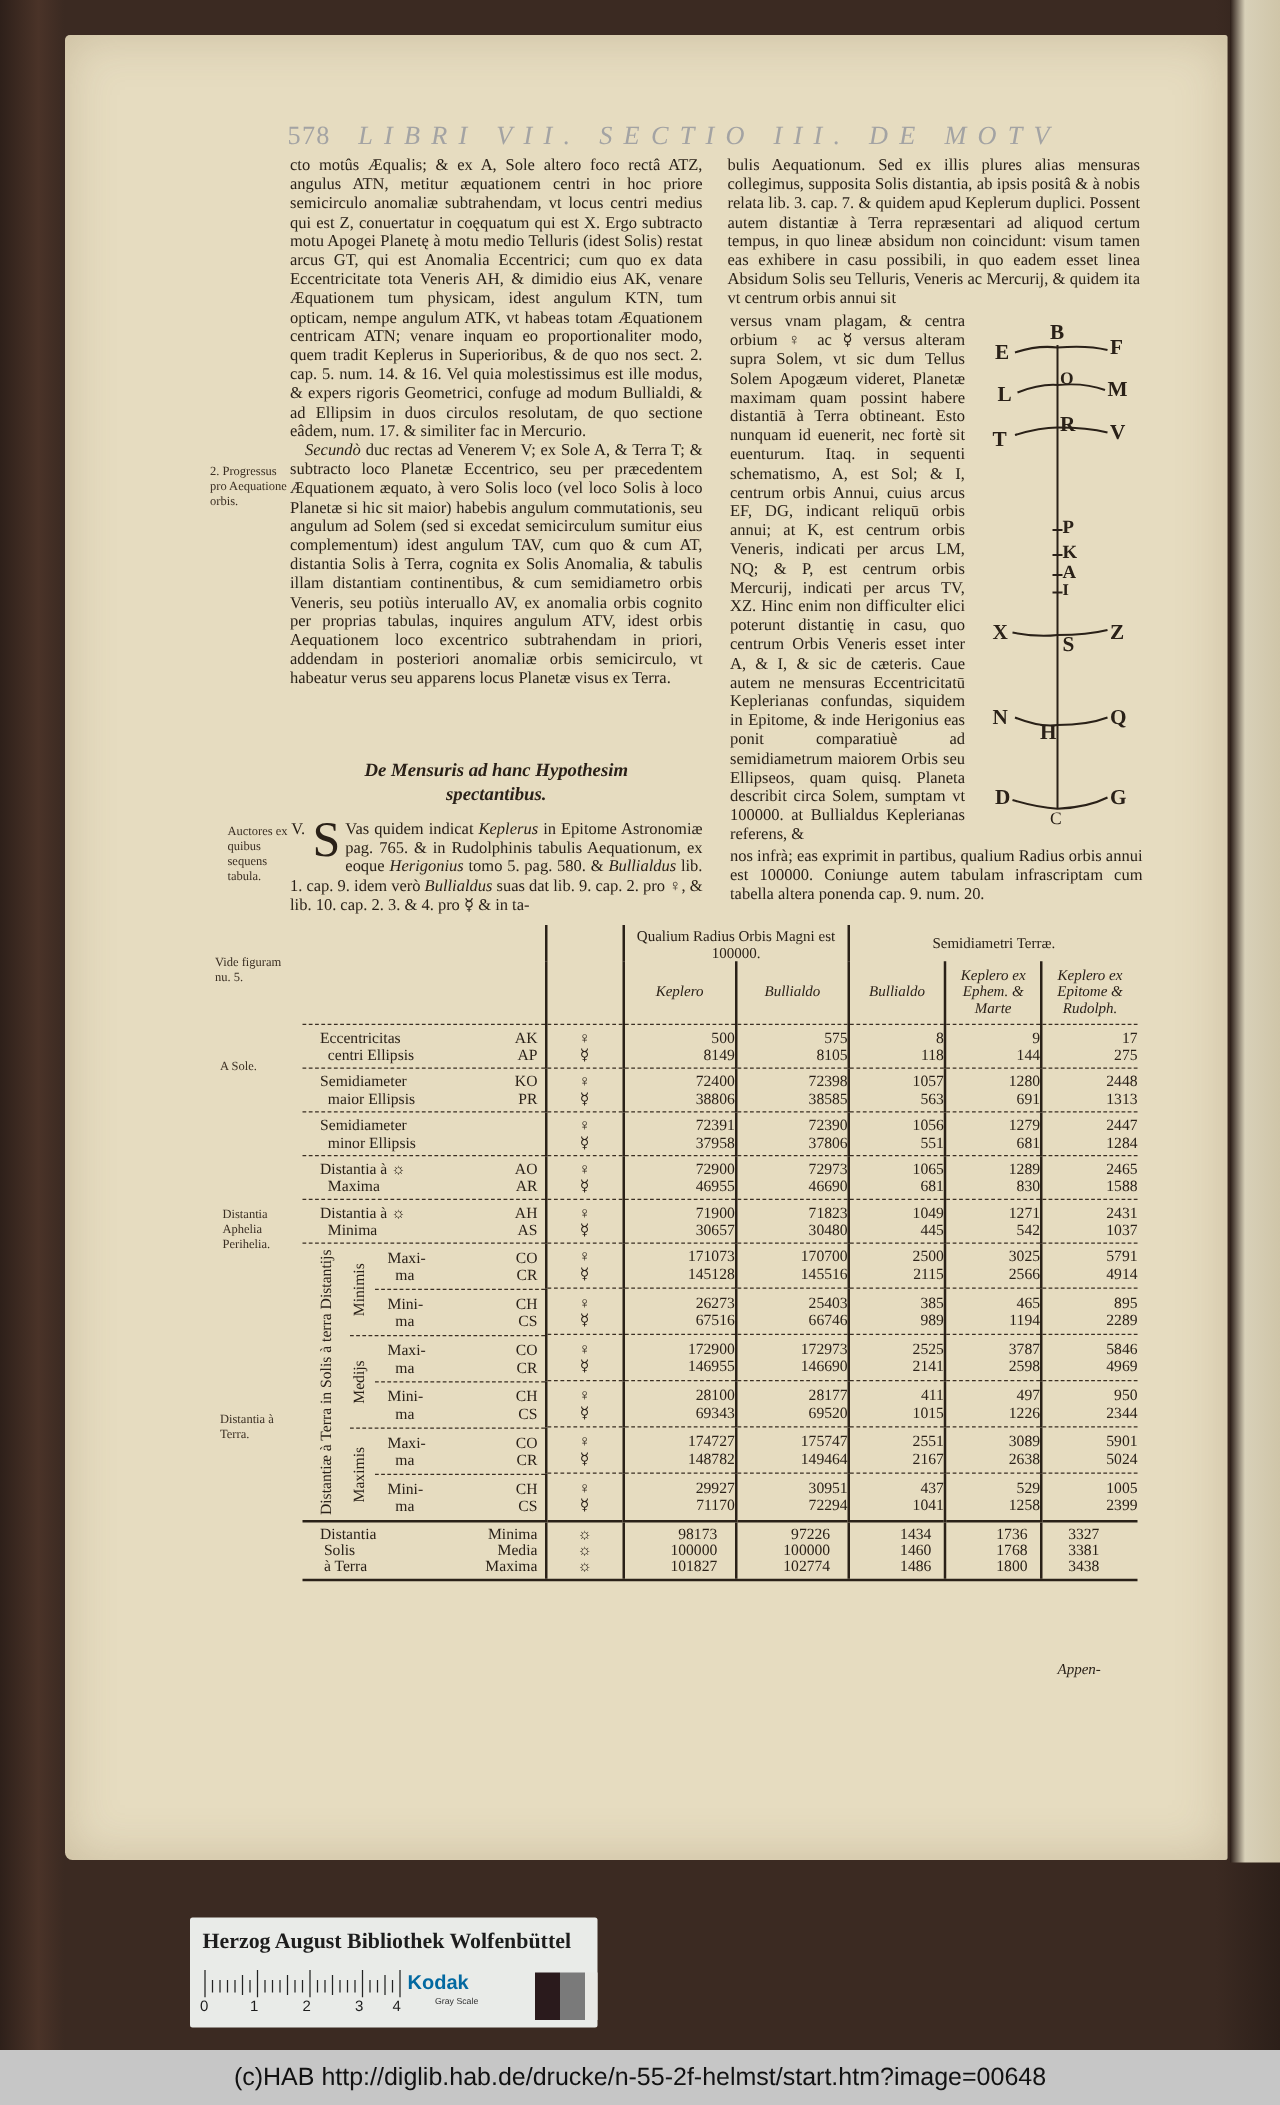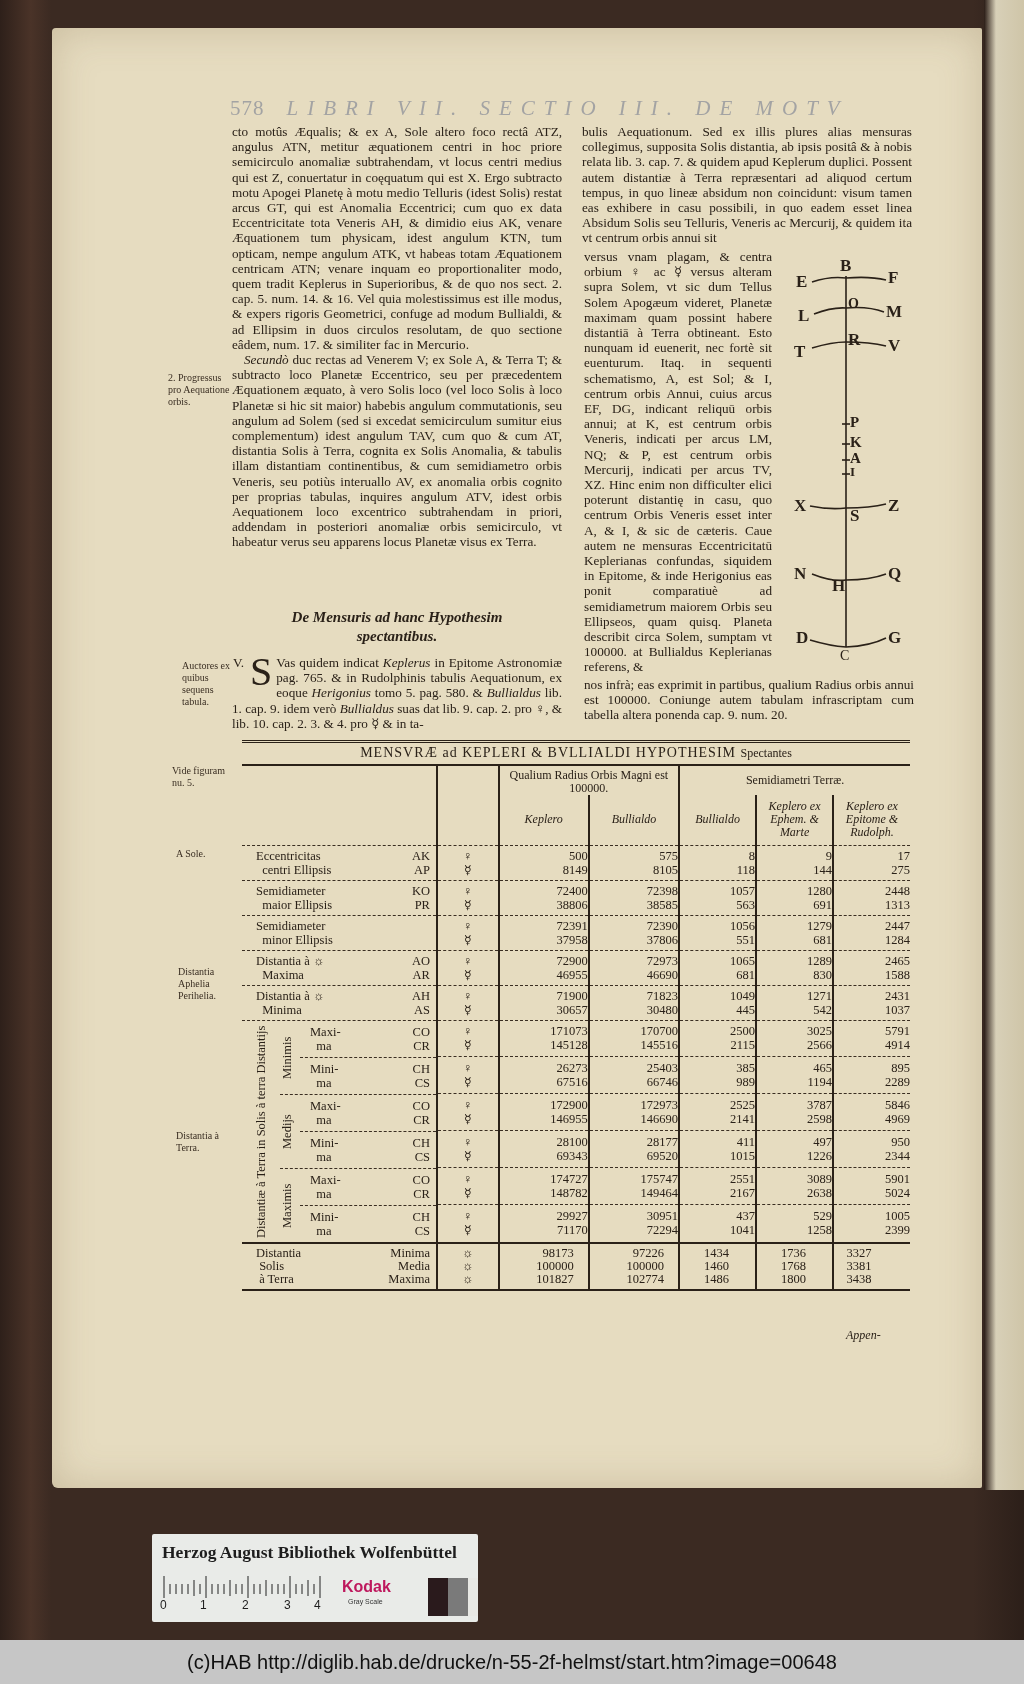--- a/index.html
+++ b/index.html
@@ -31,37 +31,37 @@
   .diagram svg { position: absolute; left: 0; top: 0; }
   
   .table-wrap { position: absolute; left: 242px; top: 740px; width: 668px; }
   .tbl-title { border-top: 3px double #2a2118; border-bottom: 2px solid #2a2118; text-align: center; font-size: 14px; letter-spacing: 1px; padding: 2px 0 3px; }
   .tbl-title .sm { font-size: 12px; letter-spacing: 0; }
   table { width: 100%; border-collapse: collapse; font-size: 12.5px; }
   td, th { font-weight: normal; vertical-align: middle; }
   .c-label { width: 190px; }
   .c-sym { width: 60px; text-align: center; border-left: 2.5px solid #2a2118; }
   .c-num { width: 88px; text-align: right; padding-right: 14px; border-left: 2.5px solid #2a2118; }
-  .c-num2 { width: 75px; text-align: right; padding-right: 26px; border-left: 2.5px solid #2a2118; }
+  .c-num2 { width: 75px; text-align: right; padding-right: 10px; border-left: 2.5px solid #2a2118; }
   .hdr td { font-style: italic; font-size: 12px; text-align: center; line-height: 13px; }
   .grp-hdr { font-size: 13px; font-style: normal !important; }
   tr.rowsep td { border-top: 1.5px dashed #3a2e22; }
   .pair { line-height: 14px; padding: 3px 0; }
   .lbl-main { padding-left: 14px; line-height: 14px; }
   .lbl-main .code { float: right; padding-right: 6px; text-align: right; }
   .vert { writing-mode: vertical-rl; transform: rotate(180deg); font-size: 12.5px; text-align: center; }
   .tbl-bottom { border-top: 2px solid #2a2118; }
   .appen { position: absolute; left: 846px; top: 1328px; font-style: italic; font-size: 12px; }
   
   .card { position: absolute; left: 152px; top: 1534px; width: 326px; height: 88px; background: #e9ebe8; border-radius: 2px; }
   .card .inst { position: absolute; left: 10px; top: 8px; font-family: "Liberation Serif", serif; font-weight: bold; font-size: 17.5px; color: #1d1d1d; white-space: nowrap; }
   .ruler { position: absolute; left: 10px; top: 40px; width: 160px; height: 24px; }
   .ruler-nums { position: absolute; left: 8px; top: 64px; width: 170px; font-family: "Liberation Sans", sans-serif; font-size: 12px; color: #1d1d1d; }
   .ruler-nums span { position: absolute; }
-  .kodak { position: absolute; left: 190px; top: 44px; font-family: "Liberation Sans", sans-serif; font-weight: bold; font-size: 16px; color: #be185d; }
+  .kodak { position: absolute; left: 174px; top: 44px; font-family: "Liberation Sans", sans-serif; font-weight: bold; font-size: 16px; color: #0369a1; }
   .gray-lbl { position: absolute; left: 196px; top: 64px; font-family: "Liberation Sans", sans-serif; font-size: 7px; color: #333; }
   .swatch { position: absolute; top: 44px; width: 20px; height: 38px; }
   .footer { position: absolute; left: 0; top: 1640px; width: 1024px; height: 44px; background: #c6c6c6; text-align: center; font-family: "Liberation Sans", sans-serif; font-size: 20px; line-height: 44px; color: #111; }
 </style>
 </head>
 <body>
 
 <div class="scan-bg"></div>
 <div class="right-edge"></div>
 <div class="page"></div>
@@ -131,23 +131,20 @@
 </div>
 
 <span class="vnum">V.</span>
 <div class="para-v">
   <span class="dropcap">S</span><span>Vas quidem indicat </span><i>Keplerus</i><span> in Epitome Astronomiæ pag. 765. &amp; in Rudolphinis tabulis Aequationum, ex eoque </span><i>Herigonius</i><span> tomo 5. pag. 580. &amp; </span><i>Bullialdus</i><span> lib. 1. cap. 9. idem verò </span><i>Bullialdus</i><span> suas dat lib. 9. cap. 2. pro ♀, &amp; lib. 10. cap. 2. 3. &amp; 4. pro ☿ &amp; in ta-</span>
 </div>
 
 <div class="col-right-bottom">nos infrà; eas exprimit in partibus, qualium Radius orbis annui est 100000. Coniunge autem tabulam infrascriptam cum tabella altera ponenda cap. 9. num. 20.</div>
 
 <div class="table-wrap">
-  <div class="tbl-title">
-    <span>MENSVRÆ ad KEPLERI &amp; BVLLIALDI HYPOTHESIM</span> <span class="sm">Spectantes</span>
-  </div>
   <table>
     <tbody>
         <tr class="hdr">
       <td class="c-label" rowspan="2"></td>
       <td class="c-sym" rowspan="2"></td>
       <td colspan="2" class="grp-hdr" style="border-left:2.5px solid #2a2118; padding-top:3px;">Qualium Radius Orbis Magni est 100000.</td>
       <td colspan="3" class="grp-hdr" style="border-left:2.5px solid #2a2118;">Semidiametri Terræ.</td>
     </tr>
     <tr class="hdr" style="height:50px;">
       <td style="border-left:2.5px solid #2a2118;">Keplero</td>

